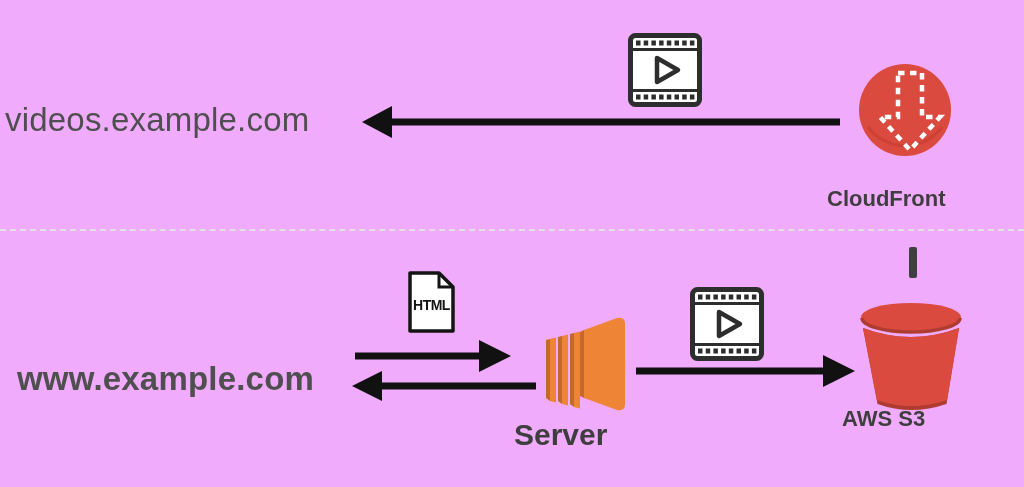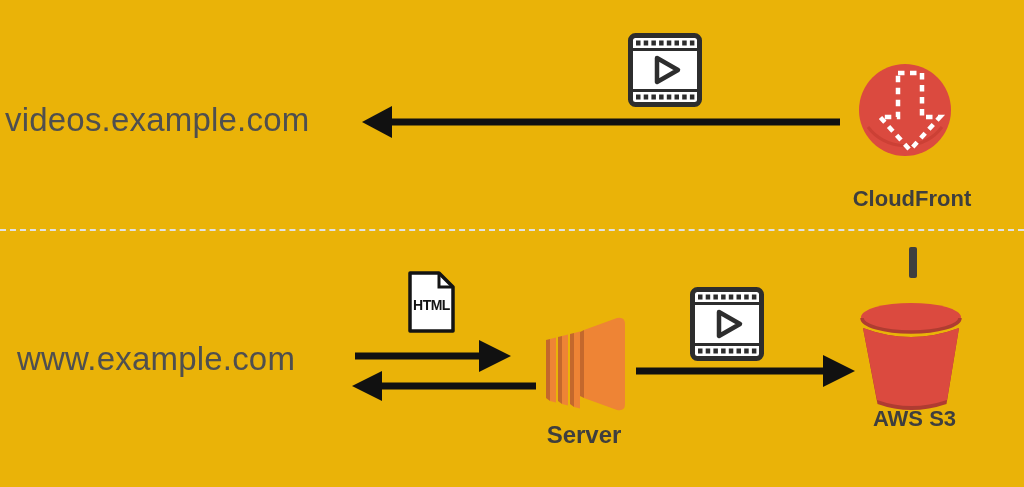--- a/index.html
+++ b/index.html
@@ -1,32 +1,32 @@
 <!DOCTYPE html>
 <html><head>
 <meta charset="utf-8">
 <style>
   html,body{margin:0;padding:0;background:#fff;}
   .canvas{
-    position:relative;width:1024px;height:487px;background:#eab308;overflow:hidden;
+    position:relative;width:1024px;height:487px;background:#f0abfc;overflow:hidden;
     font-family:"Liberation Sans", sans-serif;
   }
   .abs{position:absolute;}
   .separator{
     left:0;top:229px;width:1024px;height:0;
     border-top:2px dashed #e2e2e2;z-index:0;
   }
   .domain-text{
     font-size:33px;color:#4f4f4f;letter-spacing:0.2px;white-space:nowrap;z-index:2;
   }
   .node-label{
-    font-size:22px;font-weight:bold;color:#3e3e3e;text-align:center;z-index:2;line-height:29px;white-space:nowrap;
+    font-size:22px;font-weight:bold;color:#3e3e3e;text-align:left;z-index:2;line-height:29px;white-space:nowrap;
   }
   .node-label div{display:block;}
-  .server-label{font-size:24px;}
+  .server-label{font-size:30px;}
   .connector{
     left:909px;top:247px;width:8px;height:31px;background:#3f3f3f;border-radius:2px;z-index:2;
   }
   .icon-wrap{z-index:2;}
   .html-text{
     position:absolute;left:0;top:26px;width:100%;text-align:center;
     font-size:14px;font-weight:bold;color:#141414;letter-spacing:-0.5px;
   }
   svg{display:block;}
 </style>
@@ -64,21 +64,21 @@
       <path d="M40 10 H64 V54 H82 L52 87 L22 54 H40 Z" fill="none" stroke="#ffffff" stroke-width="4.5" stroke-dasharray="6.5 5.5" stroke-linejoin="miter"></path>
     </svg>
   </div>
 
   <div class="abs node-label" style="left:827px;top:184px;width:170px;">
     <div>CloudFront</div>
   </div>
 
   <div class="abs connector"></div>
 
-  <div class="abs domain-text" style="left:17px;top:340px;">www.example.com</div>
+  <div class="abs domain-text" style="left:17px;top:360px;font-weight:bold;">www.example.com</div>
 
   <div class="abs icon-wrap" style="left:408px;top:271px;width:47px;height:62px;">
     <svg width="47" height="62" viewBox="0 0 47 62">
       <path d="M2 2 H31 L45 16 V60 H2 Z" fill="#ffffff" stroke="#141414" stroke-width="3.5" stroke-linejoin="round"></path>
       <path d="M31 2 V16 H45" fill="none" stroke="#141414" stroke-width="3"></path>
     </svg>
     <div class="html-text">HTML</div>
   </div>
 
   <div class="abs icon-wrap" style="left:355px;top:340px;">

